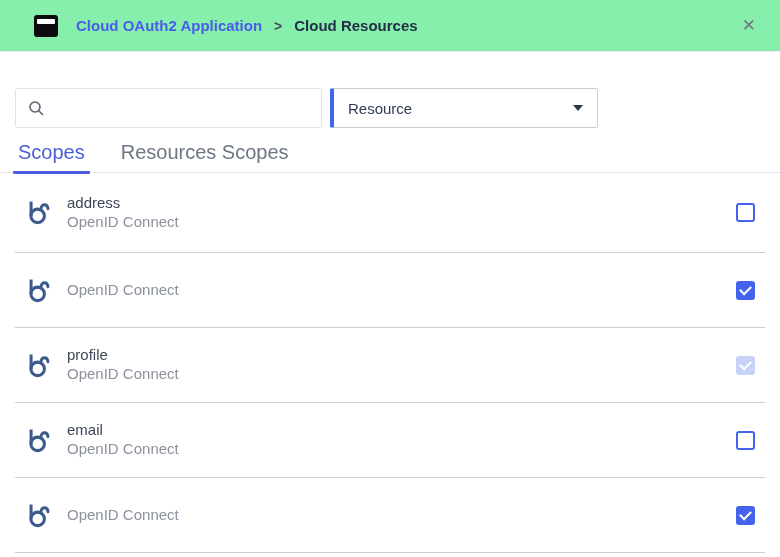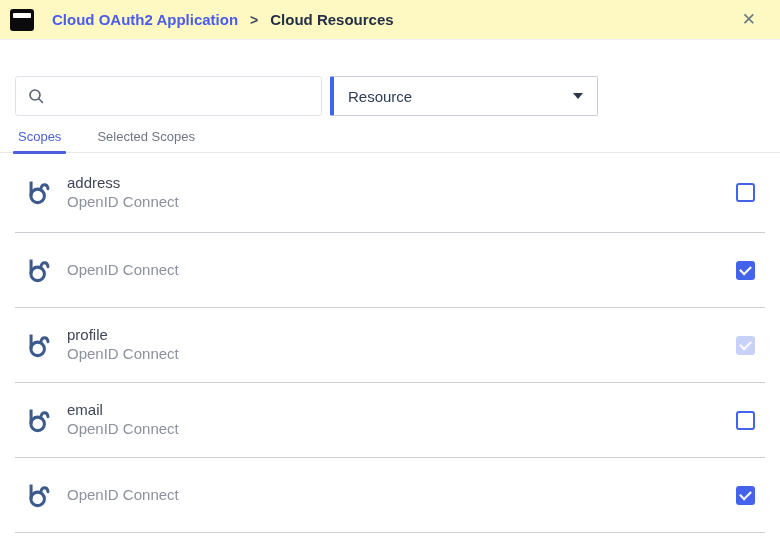--- a/index.html
+++ b/index.html
@@ -6,25 +6,25 @@
   html, body { width: 780px; height: 557px; overflow: hidden; }
   body {
     font-family: "Liberation Sans", "DejaVu Sans", sans-serif;
     background: #ffffff;
     color: #3e4757;
   }
   .modal { width: 780px; height: 557px; background: #fff; position: relative; }
 
   
   .header {
-    height: 40px;
-    background: #fef9c3;
-    display: flex;
-    align-items: center;
-    padding: 0 20px 0 10px;
+    height: 52px;
+    background: #86efac;
+    display: flex;
+    align-items: center;
+    padding: 0 20px 0 34px;
     border-bottom: 1px solid #eceef3;
   }
   .app-icon {
     width: 24px; height: 22px;
     background: #0b0b0d;
     border-radius: 3px;
     position: relative;
     flex: 0 0 auto;
   }
   .app-icon::after {
@@ -102,21 +102,21 @@
 
   
   .tabs {
     display: flex;
     gap: 26px;
     margin-top: 9px;
     padding: 0 0 0 13px;
     border-bottom: 1px solid #e6e8ec;
   }
   .tab {
-    font-size: 13px;
+    font-size: 20px;
     color: #6d7683;
     padding: 4px 5px 8px 5px;
     cursor: pointer;
     position: relative;
   }
   .tab.active { color: #4a5ed8; }
   .tab.active::after {
     content: "";
     position: absolute;
     left: 0; right: 0; bottom: -2px;
@@ -189,21 +189,21 @@
       <input type="text" placeholder="" style="">
     </div>
     <div class="dropdown">
       <span class="dropdown-value">Resource</span>
       <span class="caret-down"></span>
     </div>
   </div>
 
   <div class="tabs">
     <div class="tab active">Scopes</div>
-    <div class="tab">Selected Scopes</div>
+    <div class="tab">Resources Scopes</div>
   </div>
 
   <div class="scope-list">
 
     <div class="scope-row first">
       <span class="scope-icon">
         <svg width="27" height="31" viewBox="0 0 32 32" fill="none">
           <circle cx="15" cy="20" r="8" stroke="#3c5a8c" stroke-width="3.6"></circle>
           <line x1="7.2" y1="3" x2="7.2" y2="20" stroke="#3c5a8c" stroke-width="3.6"></line>
           <path d="M19 11 C 20 5.5, 26.5 5, 27.3 11.5" stroke="#3c5a8c" stroke-width="3.4" stroke-linecap="round"></path>

